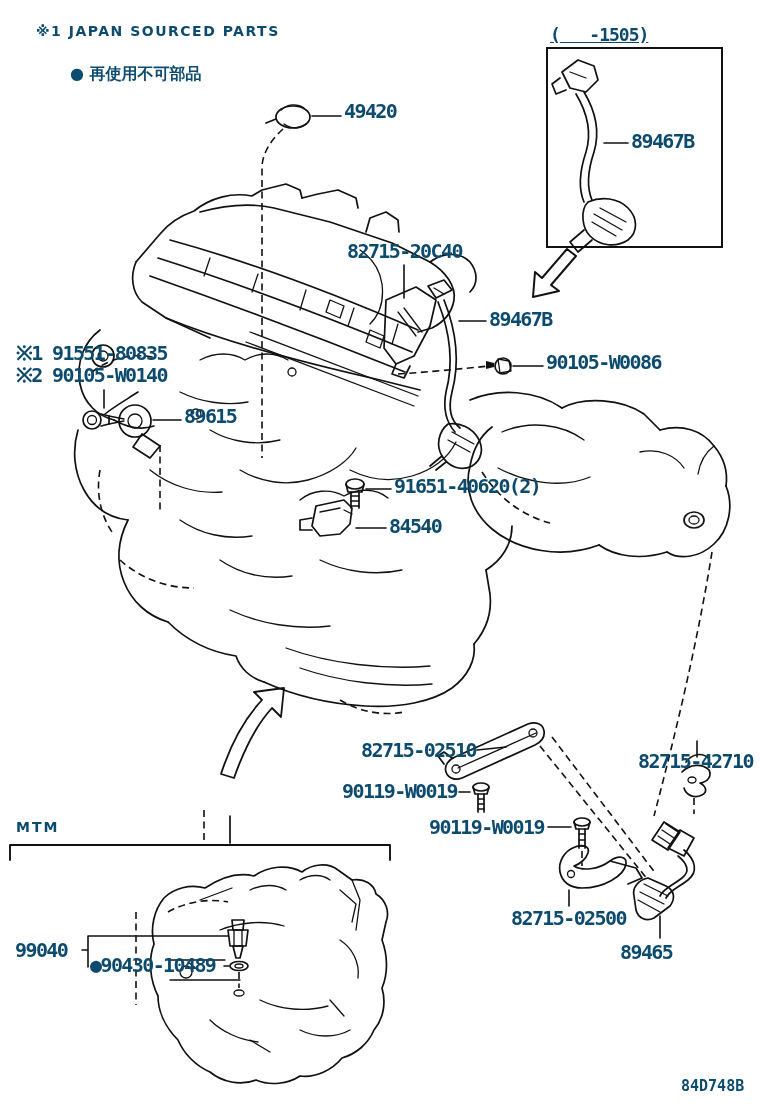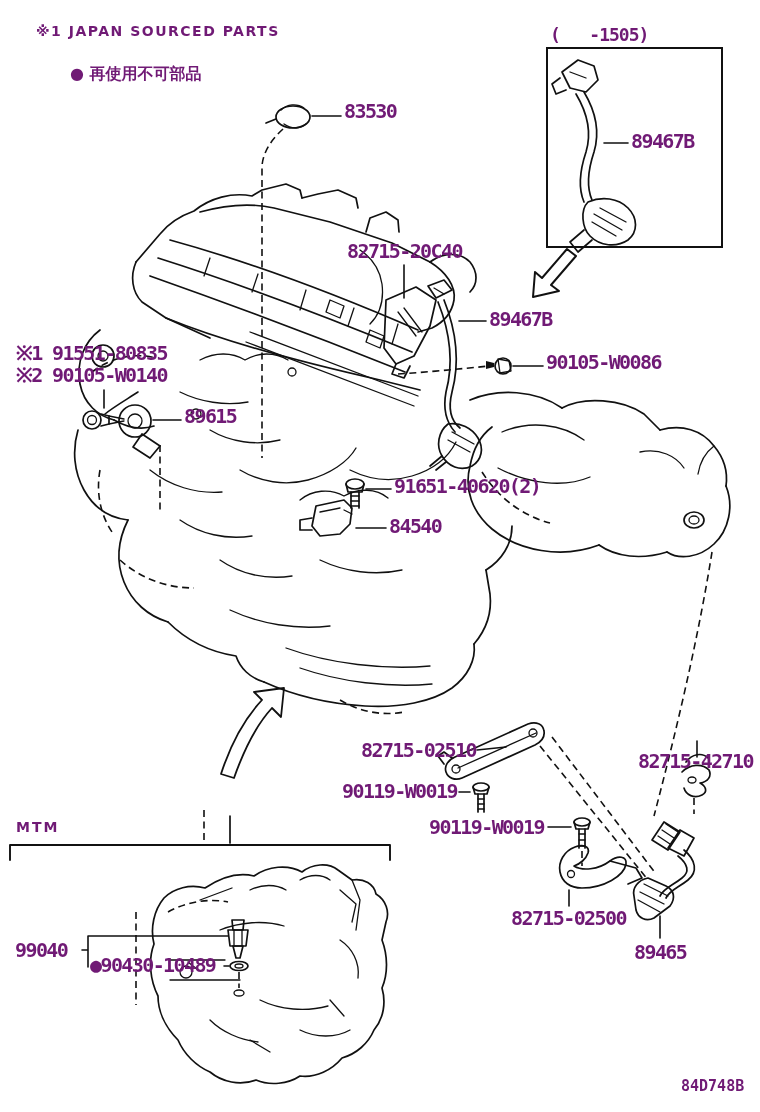--- a/index.html
+++ b/index.html
@@ -1,21 +1,21 @@
 <!DOCTYPE html>
 <html><head>
 <meta charset="utf-8">
 <style>
   html,body{margin:0;padding:0;background:#fff;}
   .stage{position:relative;width:760px;height:1112px;background:#ffffff;overflow:hidden;
          font-family:"DejaVu Sans",sans-serif;color:#000;}
   .art{position:absolute;left:0;top:0;}
-  .lbl{position:absolute;white-space:pre;color:#701a75;}
+  .lbl{position:absolute;white-space:pre;color:#0c4a6e;}
   .part-label{font:700 20px/22px "DejaVu Sans Mono",monospace;letter-spacing:-1.6px;}
-  .part-label-sm{font:700 18px/20px "DejaVu Sans Mono",monospace;letter-spacing:-1px;}
+  .part-label-sm{font:700 18px/20px "DejaVu Sans Mono",monospace;letter-spacing:-1px;text-decoration:underline;}
   .legend-caps{font:700 14px/18px "DejaVu Sans",sans-serif;letter-spacing:1.5px;}
   .legend-txt{font:700 16px/20px "DejaVu Sans",sans-serif;letter-spacing:0;margin-left:32px;}
   .mtm-label{font:700 14px/16px "DejaVu Sans",sans-serif;letter-spacing:2px;text-align:right;}
   .code-label{font:700 15px/17px "DejaVu Sans Mono",monospace;}
   svg *{vector-effect:non-scaling-stroke;}
   .ln{fill:none;stroke:#111;stroke-width:1.7;stroke-linecap:round;stroke-linejoin:round;}
   .thin{fill:none;stroke:#111;stroke-width:1.3;stroke-linecap:round;stroke-linejoin:round;}
   .dash{fill:none;stroke:#111;stroke-width:1.6;stroke-dasharray:7 4.5;stroke-linecap:butt;}
   .lead{fill:none;stroke:#111;stroke-width:1.6;stroke-linecap:round;}
   .arrow{fill:#fff;stroke:#111;stroke-width:2;stroke-linejoin:round;}
@@ -271,34 +271,34 @@
       <path class="lead" d="M82,950 H88 M88,936 L88,967 M88,936 L228,936 M224,966 L229,966"></path>
     </g>
   </svg>
 
   <div class="lbl legend-caps" style="left:36px;top:22px">※1 JAPAN SOURCED PARTS</div>
   <div class="lbl legend-txt" style="left:38px;top:64px">● 再使用不可部品</div>
 
   <div class="lbl part-label-sm" style="left:550px;top:25px">(   -1505)</div>
   <div class="lbl part-label" style="left:631px;top:130px">89467B</div>
 
-  <div class="lbl part-label" style="left:344px;top:100px">83530</div>
+  <div class="lbl part-label" style="left:344px;top:100px">49420</div>
   <div class="lbl part-label" style="left:347px;top:240px">82715-20C40</div>
   <div class="lbl part-label" style="left:489px;top:308px">89467B</div>
   <div class="lbl part-label" style="left:546px;top:351px">90105-W0086</div>
   <div class="lbl part-label" style="left:16px;top:342px">※1 91551-80835</div>
   <div class="lbl part-label" style="left:16px;top:364px">※2 90105-W0140</div>
   <div class="lbl part-label" style="left:184px;top:405px">89615</div>
   <div class="lbl part-label" style="left:394px;top:475px">91651-40620(2)</div>
   <div class="lbl part-label" style="left:389px;top:515px">84540</div>
   <div class="lbl part-label" style="left:638px;top:750px">82715-42710</div>
   <div class="lbl part-label" style="left:361px;top:739px">82715-02510</div>
   <div class="lbl part-label" style="left:342px;top:780px">90119-W0019</div>
   <div class="lbl part-label" style="left:429px;top:816px">90119-W0019</div>
   <div class="lbl part-label" style="left:511px;top:907px">82715-02500</div>
-  <div class="lbl part-label" style="left:634px;top:941px">89465</div>
+  <div class="lbl part-label" style="left:620px;top:941px">89465</div>
 
   <div class="lbl mtm-label" style="left:16px;top:819px">MTM</div>
   <div class="lbl part-label" style="left:15px;top:939px">99040</div>
   <div class="lbl part-label" style="left:90px;top:954px">●90430-10489</div>
 
   <div class="lbl code-label" style="left:681px;top:1078px">84D748B</div>
 </div>
 
 </body></html>

